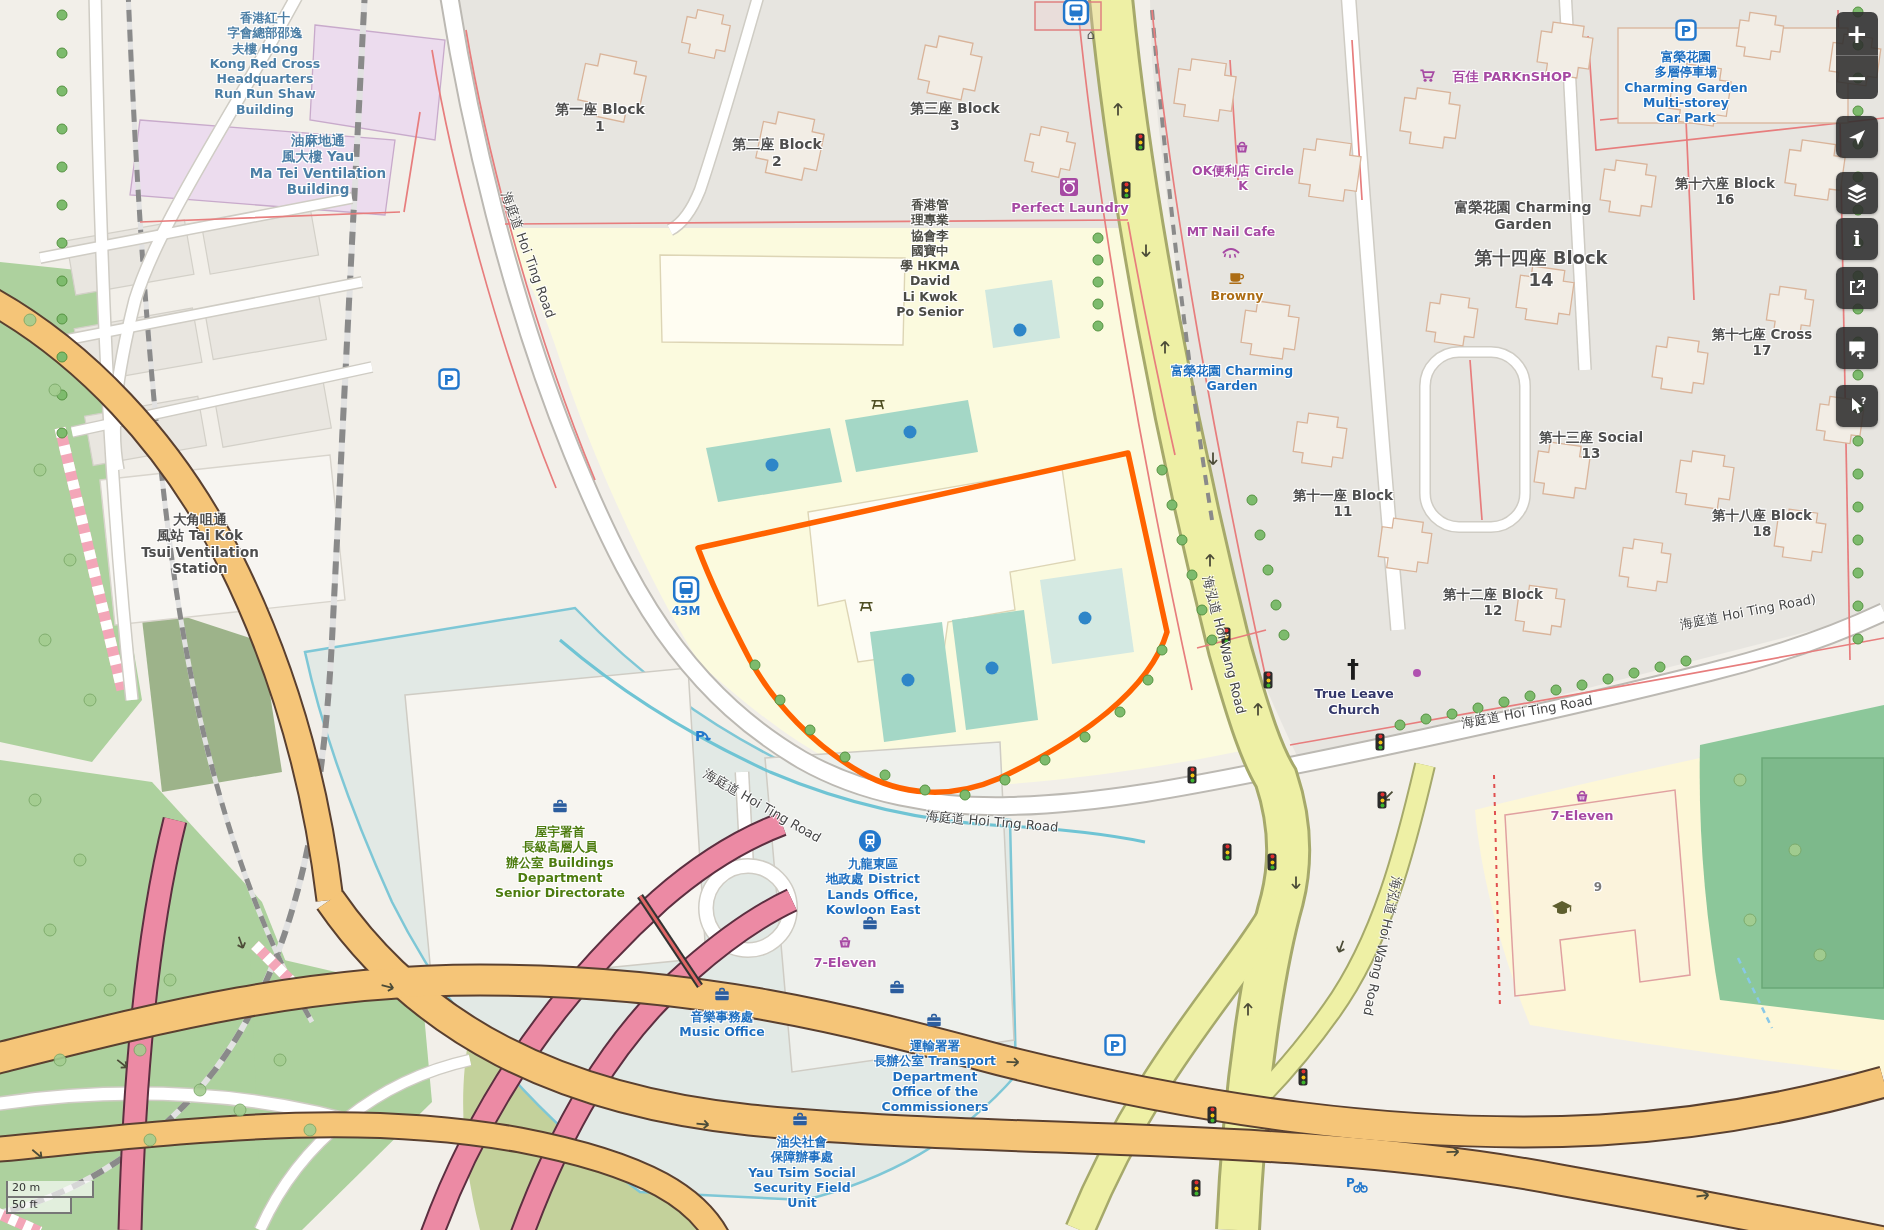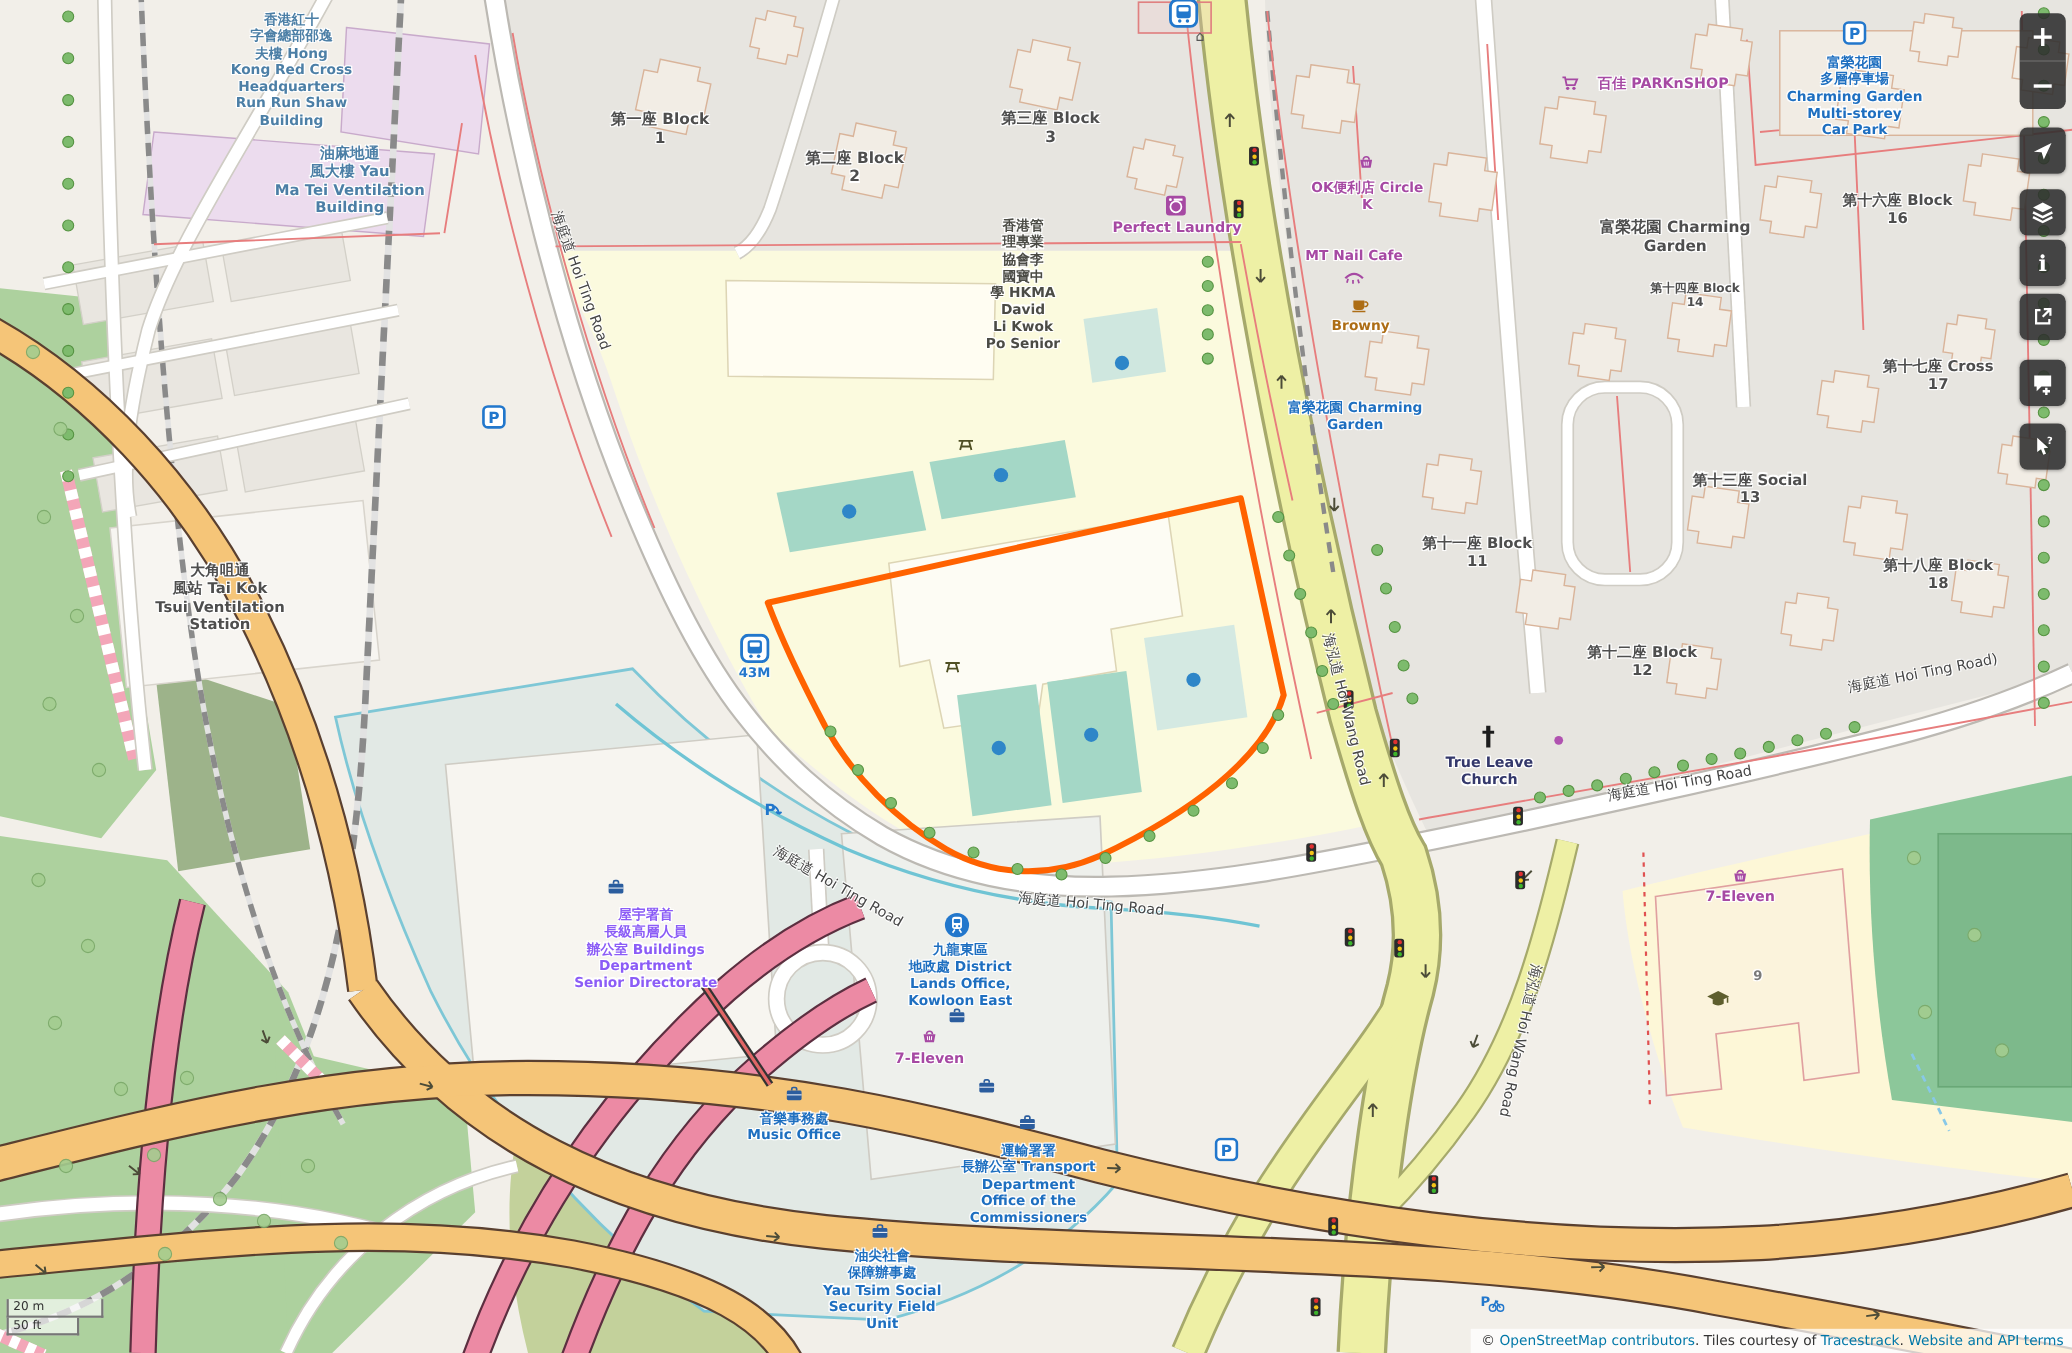--- a/index.html
+++ b/index.html
@@ -703,21 +703,21 @@
         <div>Car Park</div>
       </div>
       <div class="map-label" style="left: 1725px; top: 191px; transform: translate(-50%, -50%); color: rgb(78, 78, 78); font-size: 13.5px;">
         <div>第十六座 Block</div>
         <div>16</div>
       </div>
       <div class="map-label" style="left: 1523px; top: 216px; transform: translate(-50%, -50%); color: rgb(78, 78, 78); font-size: 14px;">
         <div>富榮花園 Charming</div>
         <div>Garden</div>
       </div>
-      <div class="map-label" style="left: 1541px; top: 269px; transform: translate(-50%, -50%); color: rgb(78, 78, 78); font-size: 11px;">
+      <div class="map-label" style="left: 1541px; top: 269px; transform: translate(-50%, -50%); color: rgb(78, 78, 78); font-size: 18px;">
         <div>第十四座 Block</div>
         <div>14</div>
       </div>
       <div class="map-label" style="left: 1762px; top: 342px; transform: translate(-50%, -50%); color: rgb(78, 78, 78); font-size: 13.5px;">
         <div>第十七座 Cross</div>
         <div>17</div>
       </div>
       <div class="map-label" style="left: 1591px; top: 445px; transform: translate(-50%, -50%); color: rgb(78, 78, 78); font-size: 13.5px;">
         <div>第十三座 Social</div>
         <div>13</div>
@@ -741,21 +741,21 @@
       <div class="map-label" style="left: 1354px; top: 702px; transform: translate(-50%, -50%); color: rgb(52, 56, 107); font-size: 13px;">
         <div>True Leave</div>
         <div>Church</div>
       </div>
       <div class="map-label" style="left: 200px; top: 544px; transform: translate(-50%, -50%); color: rgb(78, 78, 78); font-size: 13.5px;">
         <div>大角咀通</div>
         <div>風站 Tai Kok</div>
         <div>Tsui Ventilation</div>
         <div>Station</div>
       </div>
-      <div class="map-label" style="left: 587px; top: 862px; transform: translate(-50%, -50%); color: #8b5cf6; font-size: 12.5px;">
+      <div class="map-label" style="left: 560px; top: 862px; transform: translate(-50%, -50%); color: #4d7c0f; font-size: 12.5px;">
         <div>屋宇署首</div>
         <div>長級高層人員</div>
         <div>辦公室 Buildings</div>
         <div>Department</div>
         <div>Senior Directorate</div>
       </div>
       <div class="map-label" style="left: 873px; top: 886px; transform: translate(-50%, -50%); color: rgb(30, 111, 192); font-size: 12.5px;">
         <div>九龍東區</div>
         <div>地政處 District</div>
         <div>Lands Office,</div>
@@ -831,15 +831,14 @@
     <path d="M5,2 L5,15 L8.5,12.5 L10.5,17.5 L13,16.5 L11,11.5 L15,11 Z" fill="#fff"></path>
     <text x="14" y="8" font-size="9" font-weight="bold" fill="#fff">?</text>
   </svg>
 </div>
 
 <div id="scalebar">
   <div class="scale-line" style="width:88px">20 m</div>
   <div class="scale-line" style="width:66px">50 ft</div>
 </div>
 
-<div id="attribution"><span>© </span><a>OpenStreetMap contributors</a><span>. Tiles courtesy of </span><a>Tracestrack</a><span>. </span><a>Website and API terms</a></div>
 
 </div>
 
 </body></html>

